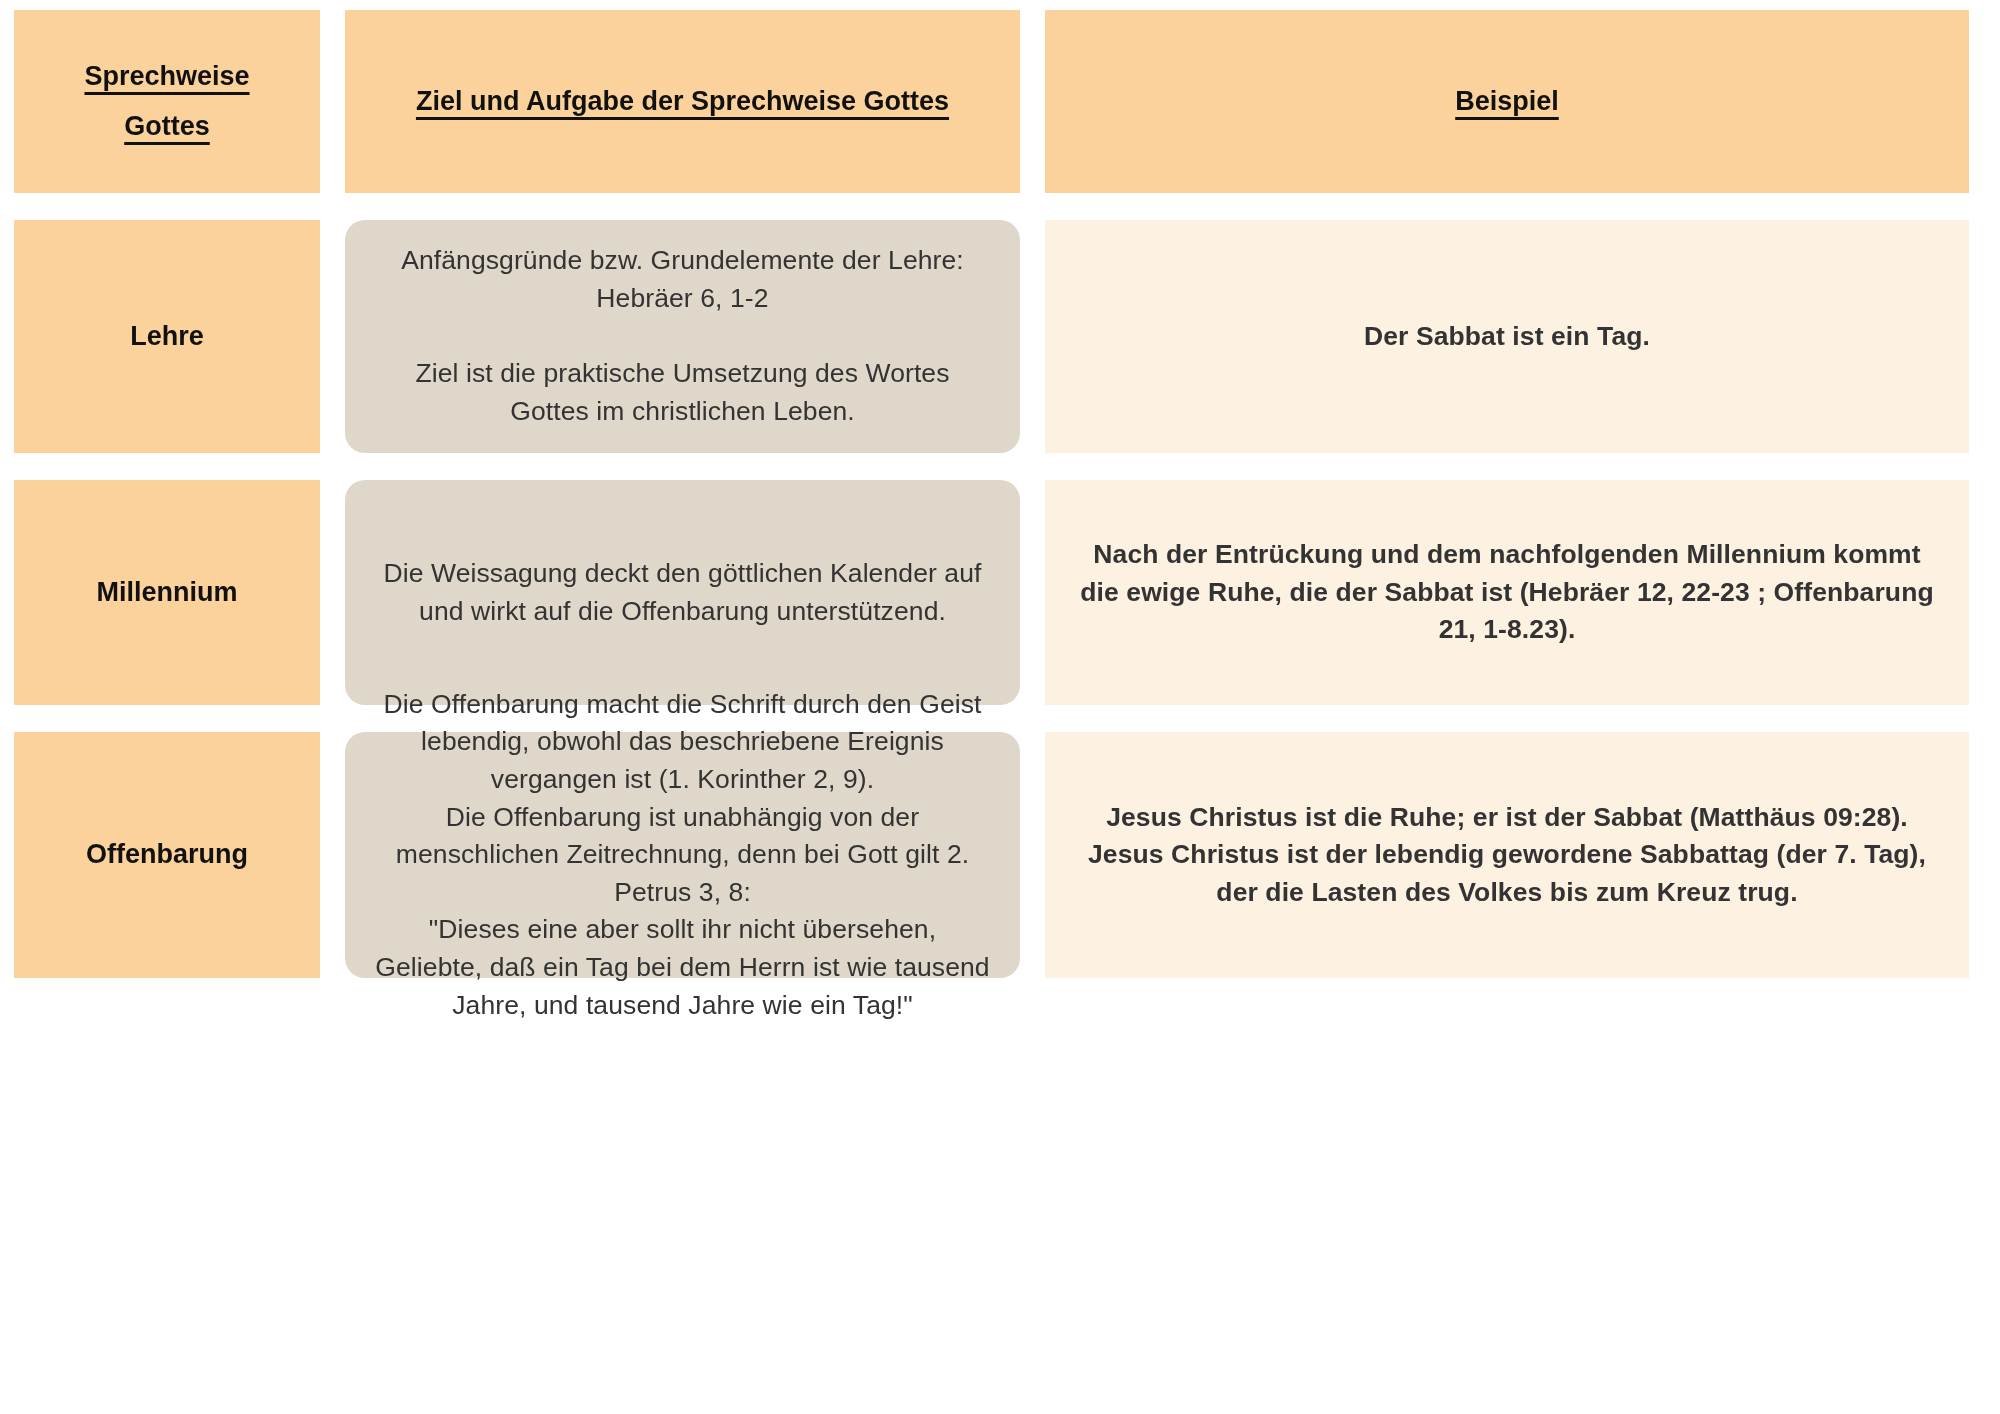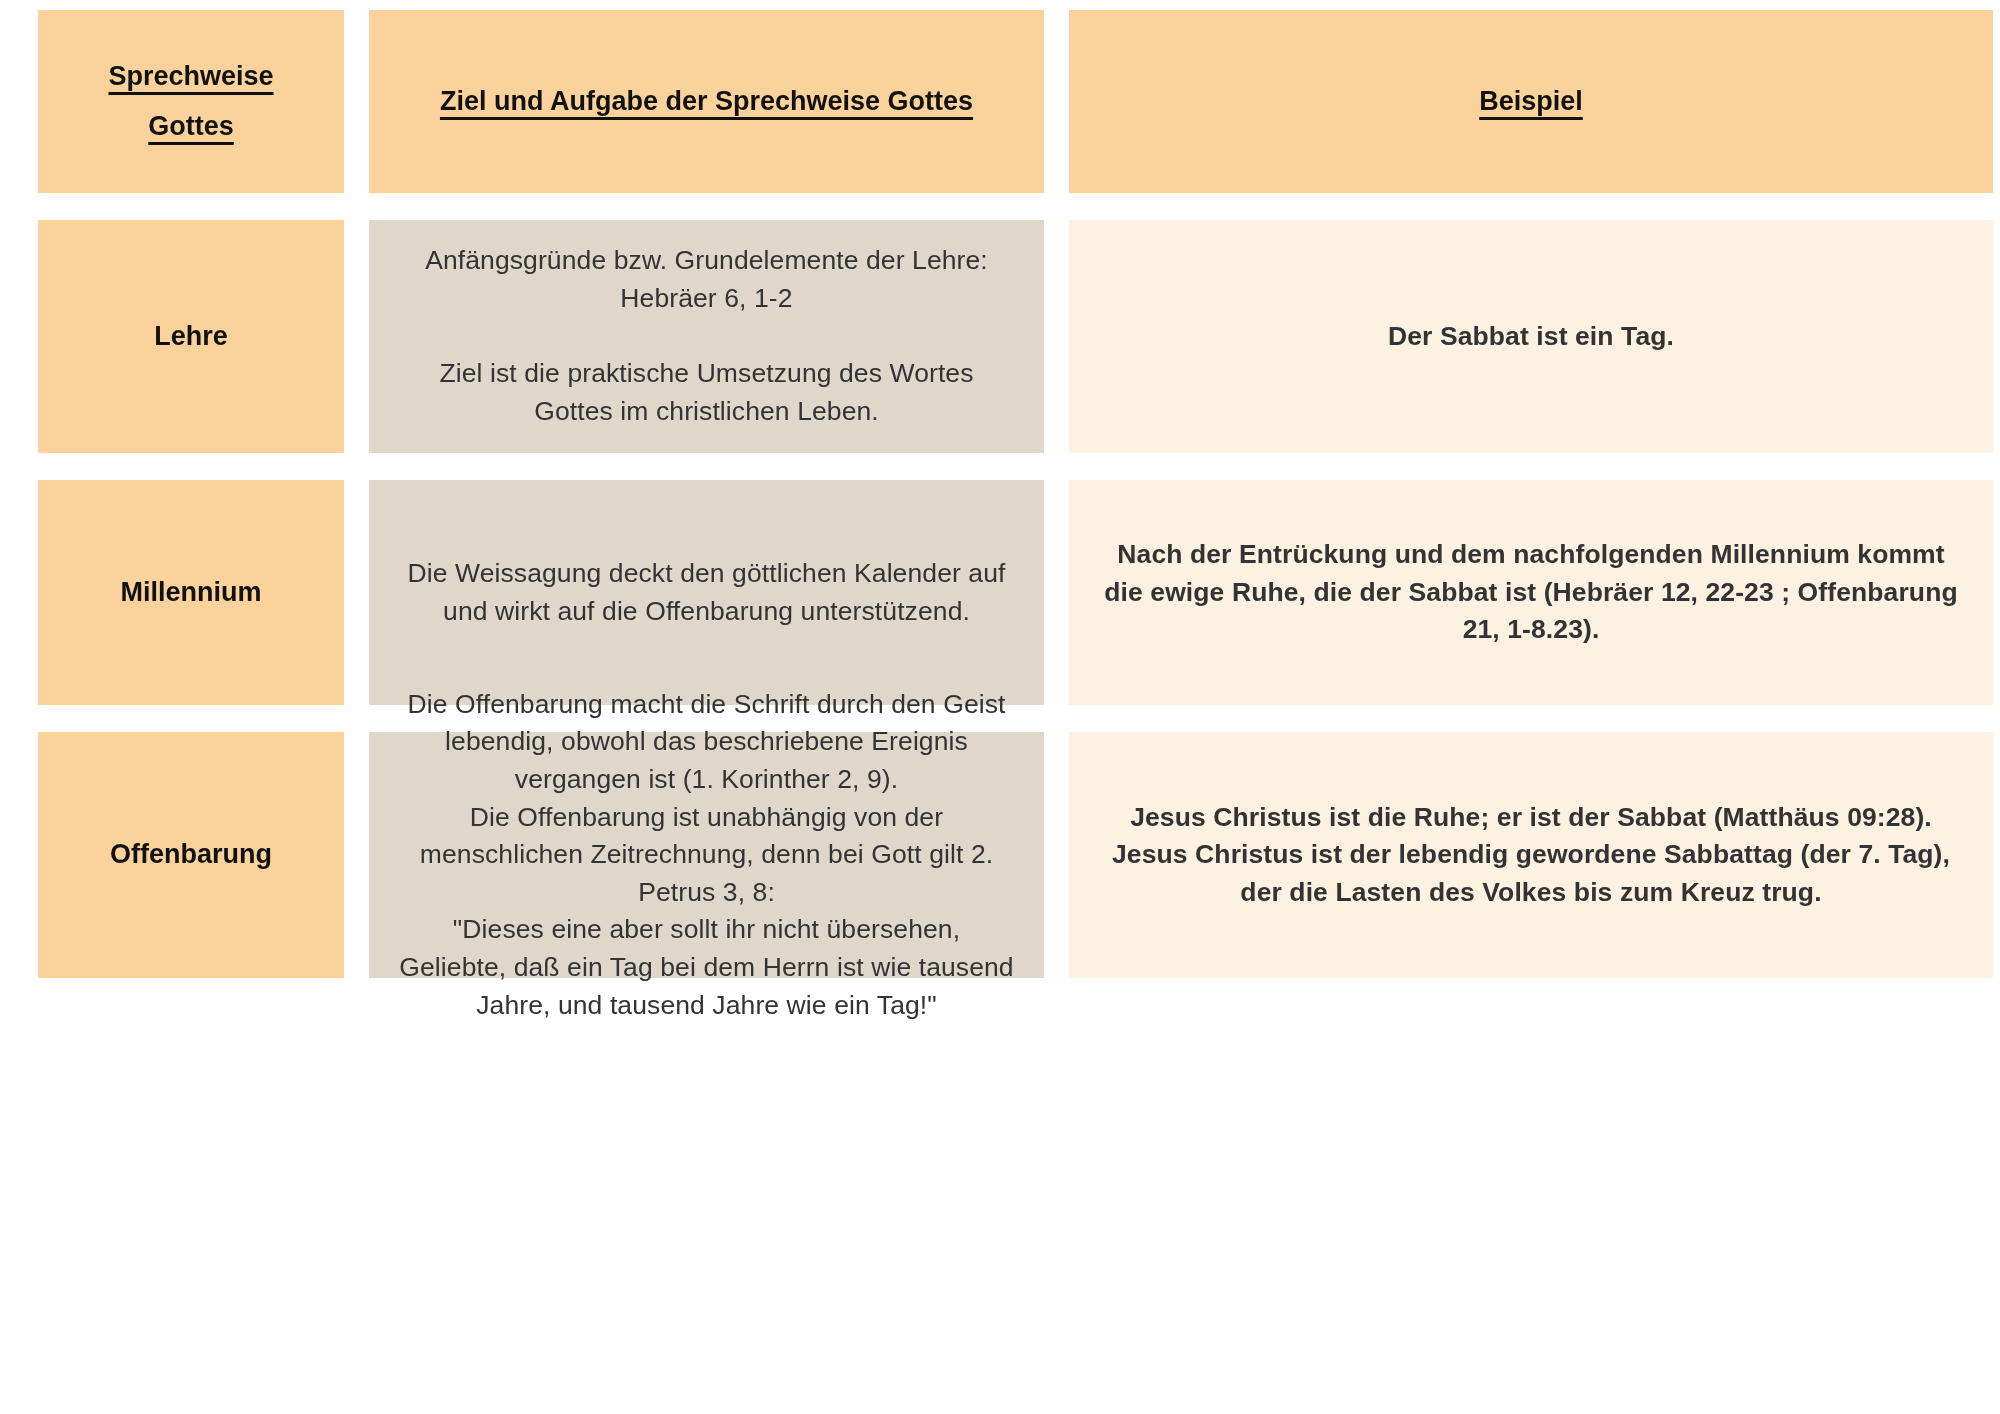--- a/index.html
+++ b/index.html
@@ -6,38 +6,38 @@
   body {
     width: 2000px;
     height: 1414px;
     position: relative;
     background: var(--page-bg, #ffffff);
     font-family: "Liberation Sans", sans-serif;
     overflow: hidden;
   }
   .table-grid {
     position: absolute;
-    left: 38px;
+    left: 14px;
     top: 10px;
     display: grid;
     grid-template-columns: 306px 675px 924px;
     grid-template-rows: 183px 233px 225px 246px 392px;
     column-gap: 25px;
     row-gap: 27px;
   }
   .cell {
     display: flex;
     align-items: center;
     justify-content: center;
     text-align: center;
     white-space: pre-line;
     box-sizing: border-box;
   }
   .cell--orange  { background: var(--header-bg, #FBD29B); }
-  .cell--purpose { background: var(--purpose-bg, #DFD7C9); }
+  .cell--purpose { background: var(--purpose-bg, #DFD7C9); border-radius: 20px; }
   .cell--example { background: var(--example-bg, #FDF1E1); font-weight: bold; }
   .cell--head {
     font-weight: 700;
     font-size: 27px;
     color: var(--heading-text, #111111);
     line-height: 1.85;
     padding: 0 16px;
   }
   .cell--head .u {
     text-decoration: underline;

